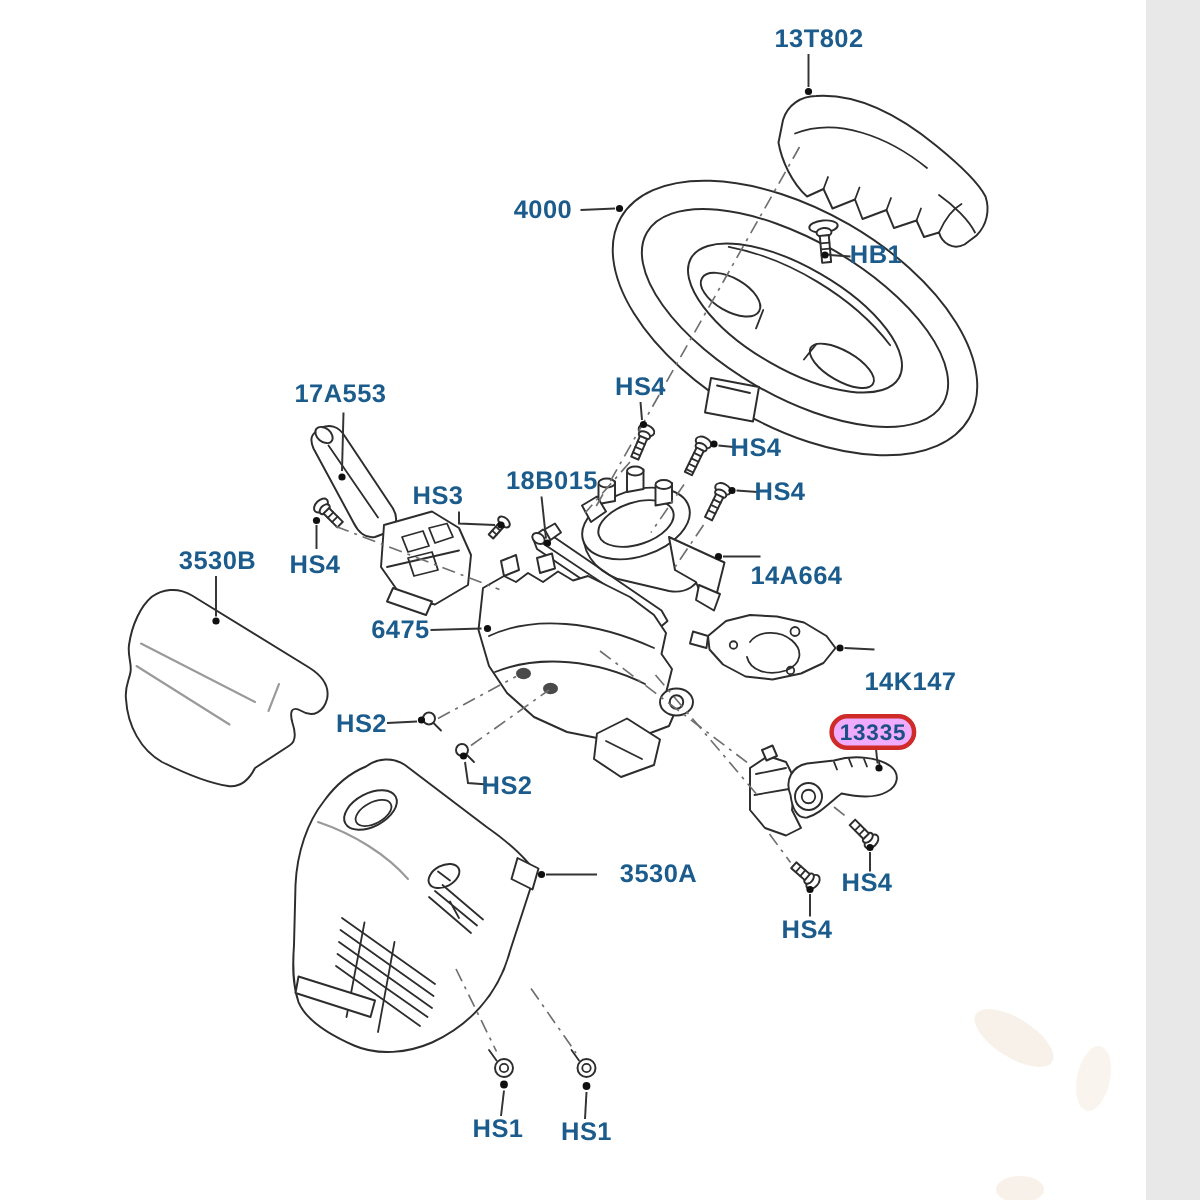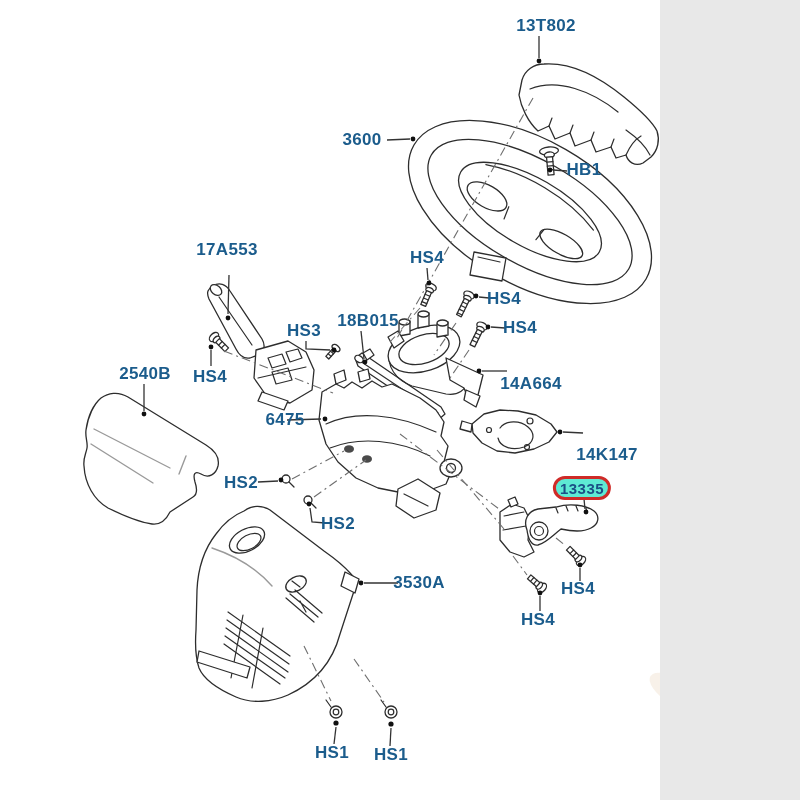--- a/index.html
+++ b/index.html
@@ -1,28 +1,28 @@
 <!DOCTYPE html>
 <html><head>
 <meta charset="utf-8">
 <style>
   html,body{margin:0;padding:0;background:#e8e8e8;}
   .stage{
-    position:relative;width:660px;height:800px;background:#ffffff;
+    position:relative;width:764px;height:800px;background:#ffffff;
     overflow:hidden;font-family:"Liberation Sans",sans-serif;
   }
   .stage svg{position:absolute;left:0;top:0;}
   .lbl{
     position:absolute;transform:translate(-50%,-50%);
     color:#1b5c8c;font-weight:bold;font-size:17px;letter-spacing:.3px;
     white-space:nowrap;user-select:none;
   }
   .lbl.hl{
     font-size:15px;letter-spacing:.5px;padding:1px 4px 0 4px;
-    background:#5eead4;border:3px solid #cf2b28;border-radius:12px;
+    background:#f0abfc;border:3px solid #cf2b28;border-radius:12px;
     color:#1b4f86;
   }
   .part{fill:#ffffff;stroke:#2d2d2d;stroke-width:1.3;stroke-linejoin:round;stroke-linecap:round;}
   .pline{fill:none;stroke:#2d2d2d;stroke-width:1.2;stroke-linecap:round;stroke-linejoin:round;}
   .crease{fill:none;stroke:#9a9a9a;stroke-width:1.4;stroke-linecap:round;}
   .dashdot{fill:none;stroke:#6f6f6f;stroke-width:1.1;stroke-dasharray:9 4 2 4;}
   .leader{fill:none;stroke:#333;stroke-width:1.3;}
   .dot{fill:#101010;stroke:none;}
   .hole{fill:#4a4a4a;stroke:none;}
   .wm{opacity:.55;}
@@ -285,34 +285,34 @@
     <path class="leader" d="M540,611 L540,596"></path>
         <circle class="dot" cx="540" cy="593" r="2.4"></circle>
     <path class="leader" d="M334,744 L336,727"></path>
         <circle class="dot" cx="336" cy="723" r="2.6"></circle>
     <path class="leader" d="M390,746 L391,728"></path>
         <circle class="dot" cx="391" cy="724" r="2.6"></circle>
   </g>
 </svg>
 
   <div class="lbl" style="left:546px;top:26px">13T802</div>
-  <div class="lbl" style="left:362px;top:140px">3600</div>
+  <div class="lbl" style="left:362px;top:140px">4000</div>
   <div class="lbl" style="left:584px;top:170px">HB1</div>
   <div class="lbl" style="left:427px;top:258px">HS4</div>
   <div class="lbl" style="left:504px;top:299px">HS4</div>
   <div class="lbl" style="left:520px;top:328px">HS4</div>
-  <div class="lbl" style="left:227px;top:250px">17A553</div>
-  <div class="lbl" style="left:304px;top:331px">HS3</div>
+  <div class="lbl" style="left:227px;top:263px">17A553</div>
+  <div class="lbl" style="left:292px;top:331px">HS3</div>
   <div class="lbl" style="left:368px;top:321px">18B015</div>
   <div class="lbl" style="left:210px;top:377px">HS4</div>
-  <div class="lbl" style="left:145px;top:374px">2540B</div>
-  <div class="lbl" style="left:285px;top:420px">6475</div>
+  <div class="lbl" style="left:145px;top:374px">3530B</div>
+  <div class="lbl" style="left:267px;top:420px">6475</div>
   <div class="lbl" style="left:531px;top:384px">14A664</div>
   <div class="lbl" style="left:607px;top:455px">14K147</div>
   <div class="lbl" style="left:241px;top:483px">HS2</div>
   <div class="lbl" style="left:338px;top:524px">HS2</div>
-  <div class="lbl" style="left:419px;top:583px">3530A</div>
+  <div class="lbl" style="left:439px;top:583px">3530A</div>
   <div class="lbl hl" style="left:582px;top:488px">13335</div>
   <div class="lbl" style="left:578px;top:589px">HS4</div>
   <div class="lbl" style="left:538px;top:620px">HS4</div>
   <div class="lbl" style="left:332px;top:753px">HS1</div>
   <div class="lbl" style="left:391px;top:755px">HS1</div>
 </div>
 
 </body></html>

